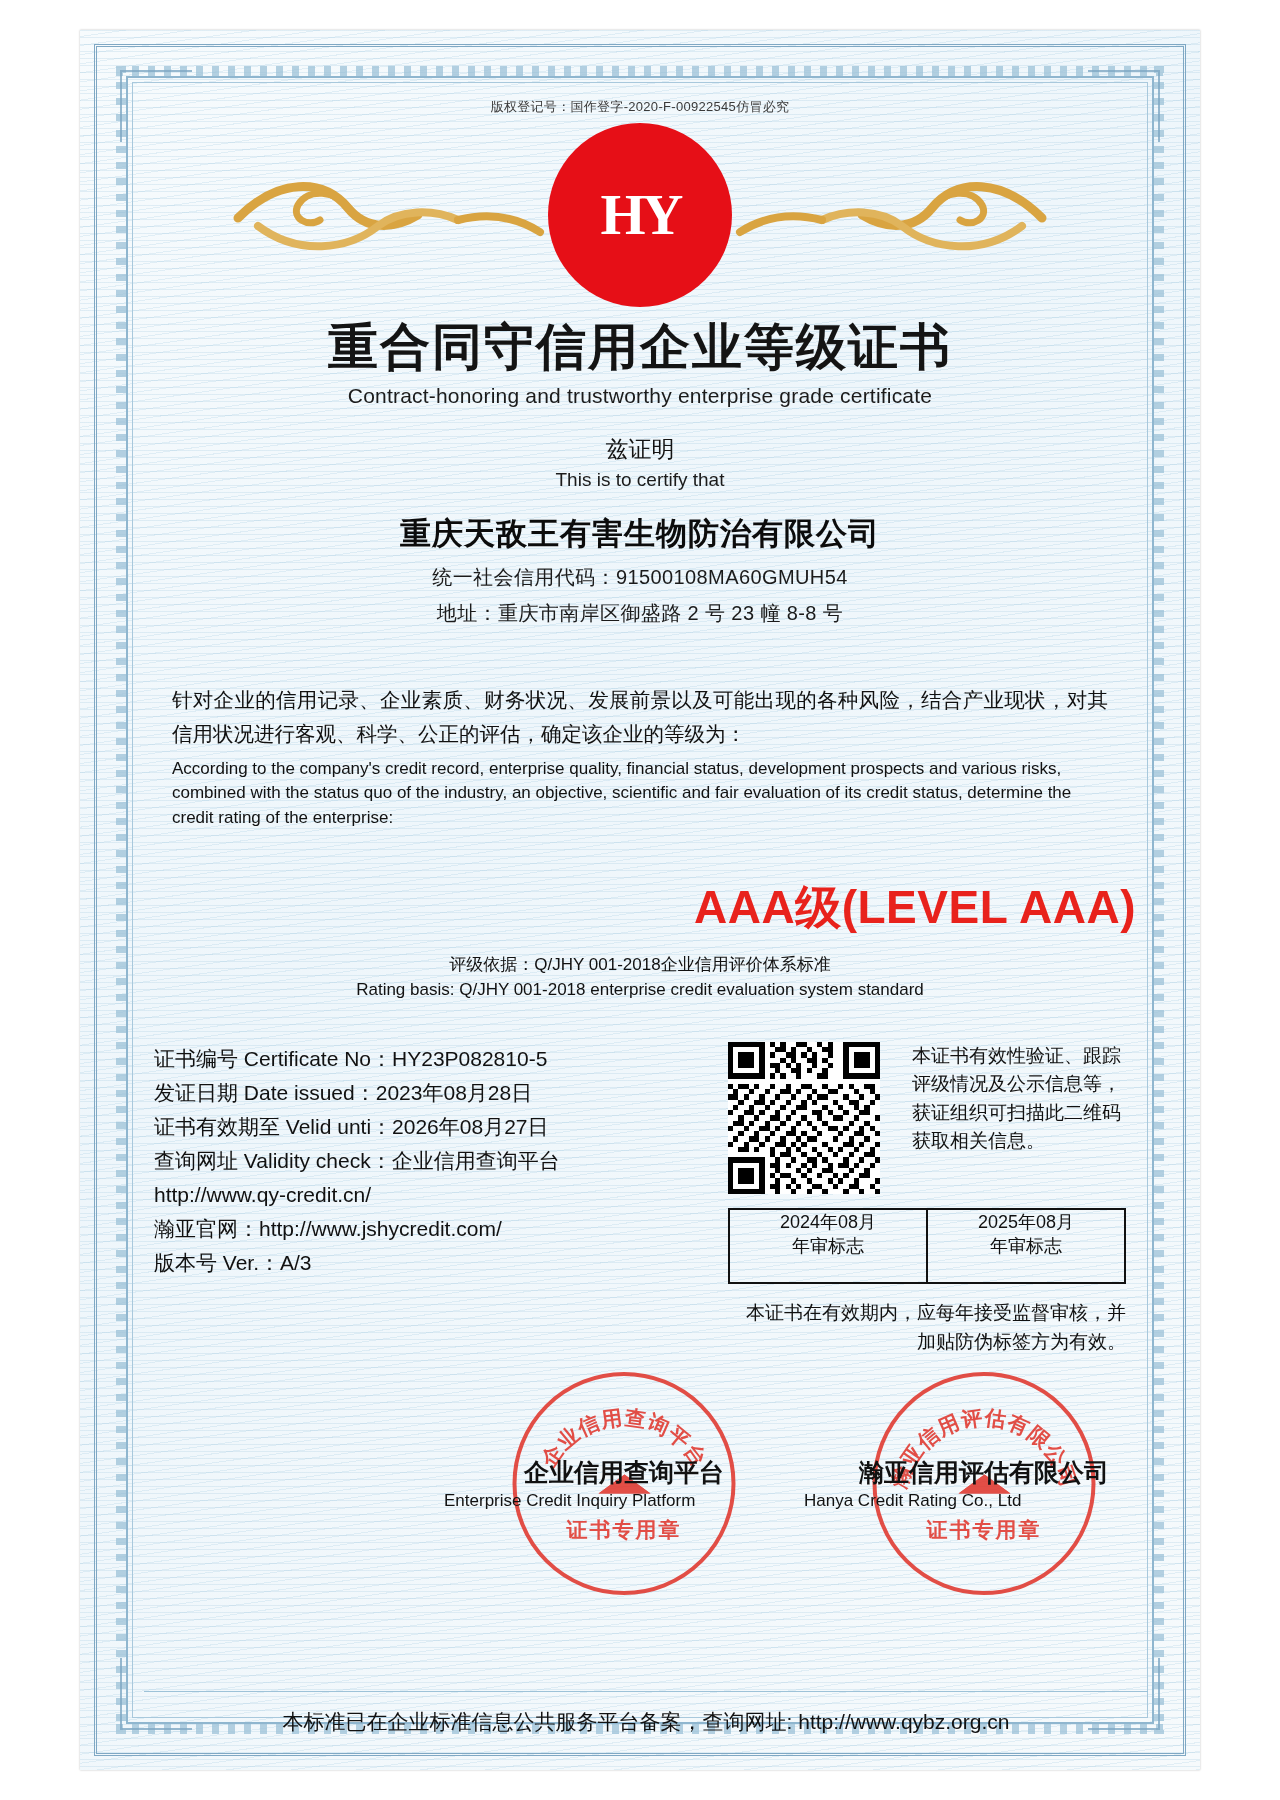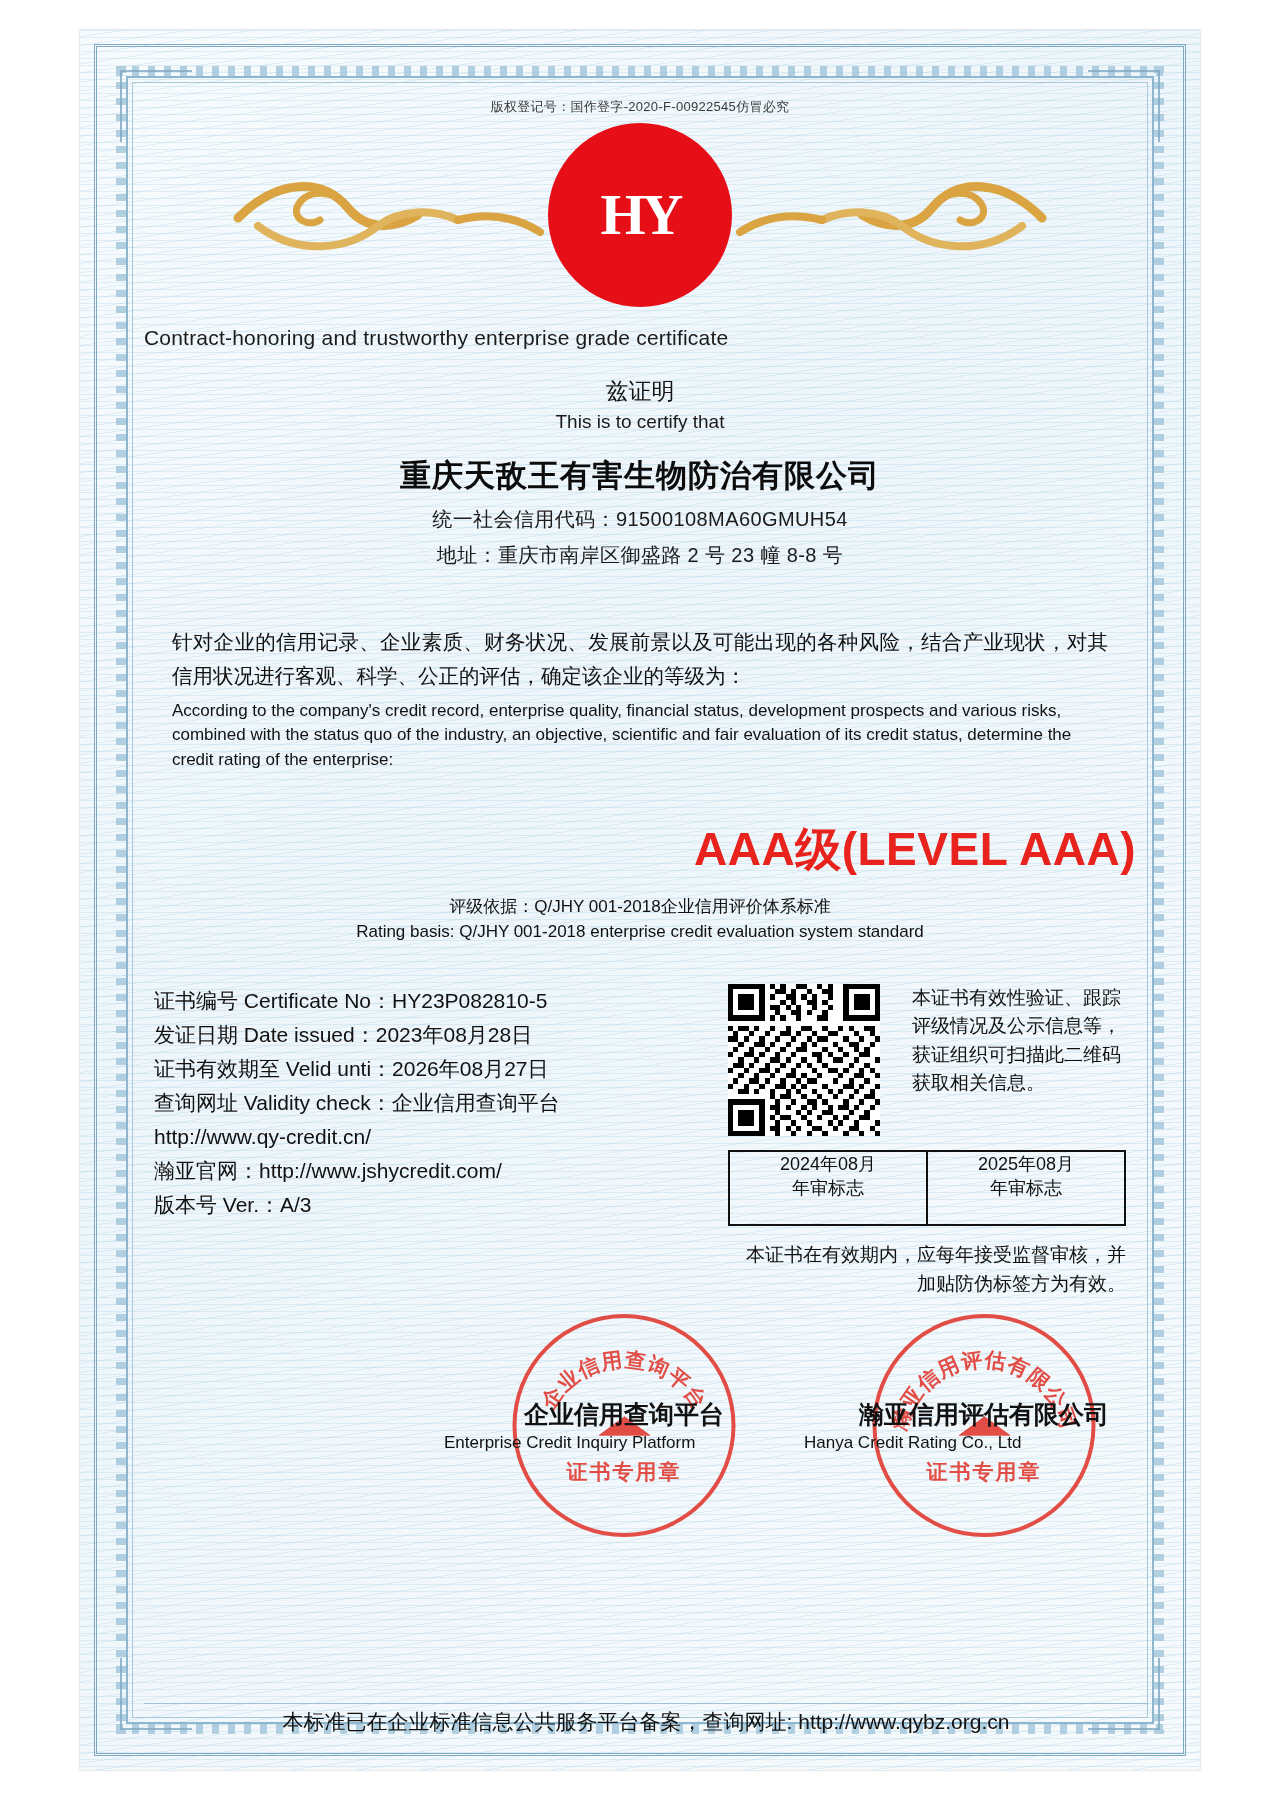--- a/index.html
+++ b/index.html
@@ -90,21 +90,21 @@
     font-family:Liberation Serif, serif;
     line-height:1;
   }
 
   
   .title-cn{
     text-align:center;font-size:50px;font-weight:bold;color:#141414;
     letter-spacing:2px;margin-top:4px;
   }
   .title-en{
-    text-align:left;font-size:21px;color:#1b1b1b;margin-top:16px;
+    text-align:center;font-size:21px;color:#1b1b1b;margin-top:3px;
     letter-spacing:.2px;
   }
   .certify-cn{text-align:center;font-size:23px;color:#141414;margin-top:26px;}
   .certify-en{text-align:center;font-size:19px;color:#1b1b1b;margin-top:4px;}
   .company{
     text-align:center;font-size:31px;font-weight:bold;color:#0c0c0c;
     margin-top:22px;letter-spacing:1px;
   }
   .code,.addr{
     text-align:center;font-size:20px;color:#1b1b1b;margin-top:9px;letter-spacing:.4px;
@@ -186,21 +186,21 @@
   }
   .org-en{
     position:absolute;left:0;right:0;top:119px;text-align:left;
     font-size:17px;color:#111;
   }
 
   
   .footer{
     position:absolute;left:64px;right:52px;bottom:34px;
     text-align:center;font-size:21px;color:#111;
-    border-top:1px solid #9dc2d8;padding-top:4px;
+    border-top:1px solid #9dc2d8;padding-top:16px;
   }
 </style>
 </head>
 <body>
 
 <div class="cert">
   <div class="border-outer"></div>
   <div class="border-dots"></div>
   <div class="border-inner"></div>
   <div class="border-inner2"></div>
@@ -226,20 +226,21 @@
       </div>
 
       <svg class="flourish" viewBox="0 0 330 110" style="transform:scaleX(-1)">
         <path d="M10 58 C 50 18, 95 18, 120 48 C 138 70, 165 70, 190 55" fill="none" stroke="#d9a441" stroke-width="9" stroke-linecap="round"></path>
         <path d="M30 66 C 70 96, 120 90, 150 66 C 172 49, 205 49, 230 60" fill="none" stroke="#e0b45c" stroke-width="8" stroke-linecap="round"></path>
         <path d="M120 48 C 108 30, 80 28, 70 45 C 63 58, 80 68, 92 60" fill="none" stroke="#d9a441" stroke-width="7" stroke-linecap="round"></path>
         <path d="M230 60 C 262 52, 290 58, 312 72" fill="none" stroke="#d9a441" stroke-width="8" stroke-linecap="round"></path>
       </svg>
     </div>
 
+    <div class="title-cn">重合同守信用企业等级证书</div>
     <div class="title-en">Contract-honoring and trustworthy enterprise grade certificate</div>
 
     <div class="certify-cn">兹证明</div>
     <div class="certify-en">This is to certify that</div>
 
     <div class="company">重庆天敌王有害生物防治有限公司</div>
     <div class="code">统一社会信用代码：91500108MA60GMUH54</div>
     <div class="addr">地址：重庆市南岸区御盛路 2 号 23 幢 8-8 号</div>
 
     <div class="para">

